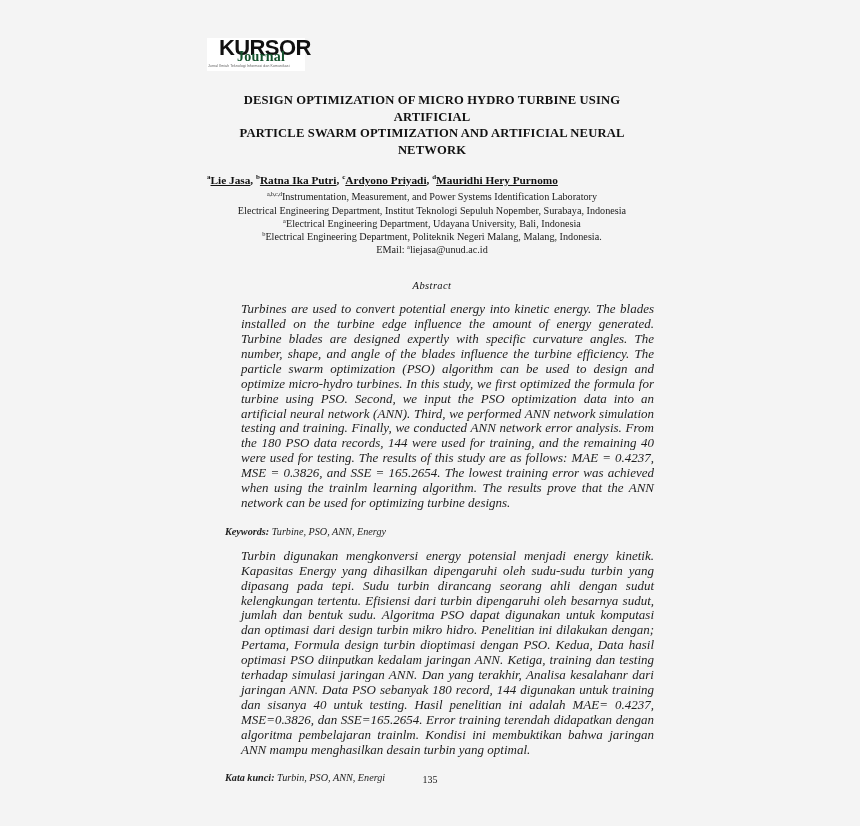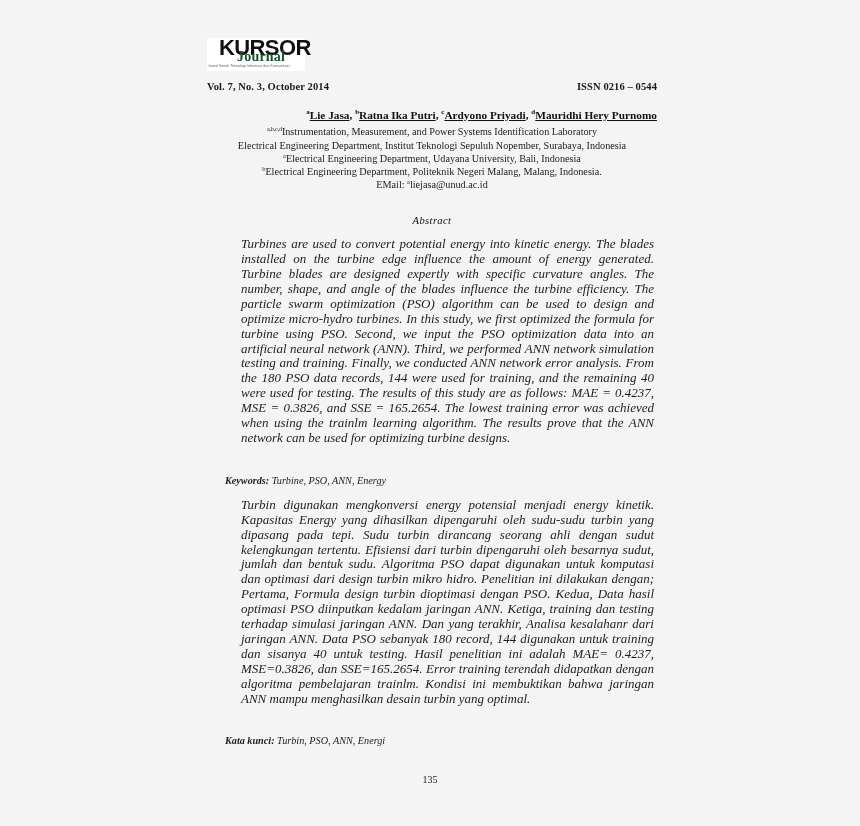--- a/index.html
+++ b/index.html
@@ -104,21 +104,21 @@
     font-weight: bold;
     font-size: 12.6px;
     line-height: 16.5px;
     letter-spacing: 0.15px;
     color: #111;
   }
 
   
   .authors {
     margin-top: 15px;
-    text-align: right;
+    text-align: left;
     font-family: "Liberation Serif", "DejaVu Serif", serif;
     font-size: 11.3px;
     font-weight: bold;
     line-height: 14px;
     color: #111;
   }
   .authors .aname {
     text-decoration: underline;
   }
   sup {
@@ -167,21 +167,21 @@
     margin-left: 34px;
     margin-right: 3px;
     text-align: justify;
     font-style: italic;
     font-size: 13px;
     line-height: 14.9px;
     color: #1d1d1d;
     text-justify: inter-word;
   }
   .keywords {
-    margin-top: 28px;
+    margin-top: 14px;
     margin-left: 18px;
     font-style: italic;
     font-size: 10.2px;
     line-height: 14.9px;
     color: #1d1d1d;
   }
   .keywords .kw-label {
     font-weight: bold;
     font-style: italic;
   }
@@ -205,25 +205,25 @@
   <div class="content">
 
     <div class="masthead">
       <div class="logo-box">
         <span class="logo-kursor">KURSOR</span>
         <span class="logo-journal">Journal</span>
         <span class="logo-tagline">Jurnal Ilmiah Teknologi Informasi dan Komunikasi</span>
       </div>
     </div>
 
-    <div class="issue-line">
-      <span>Vol. 7, No. 3, October 2014</span>
-      <span>ISSN  0216 – 0544</span>
-    </div>
-
+
+    <div class="title">
+      <div>DESIGN OPTIMIZATION OF MICRO HYDRO TURBINE USING ARTIFICIAL</div>
+      <div>PARTICLE SWARM OPTIMIZATION AND ARTIFICIAL NEURAL NETWORK</div>
+    </div>
 
     <div class="authors">
       <span><sup>a</sup><span class="aname">Lie Jasa</span><span>, </span></span><span><sup>b</sup><span class="aname">Ratna Ika Putri</span><span>, </span></span><span><sup>c</sup><span class="aname">Ardyono Priyadi</span><span>, </span></span><span><sup>d</sup><span class="aname">Mauridhi Hery Purnomo</span></span>
     </div>
 
     <div class="affil">
       <div><span class="affil-sup-lead">a,b,c,d</span><span>Instrumentation, Measurement, and Power Systems Identification Laboratory</span></div>
       <div><span>Electrical Engineering Department, Institut Teknologi Sepuluh Nopember, Surabaya, Indonesia</span></div>
       <div><sup>a</sup><span>Electrical Engineering Department, Udayana University, Bali, Indonesia</span></div>
       <div><sup>b</sup><span>Electrical Engineering Department, Politeknik Negeri Malang, Malang, Indonesia.</span></div>

